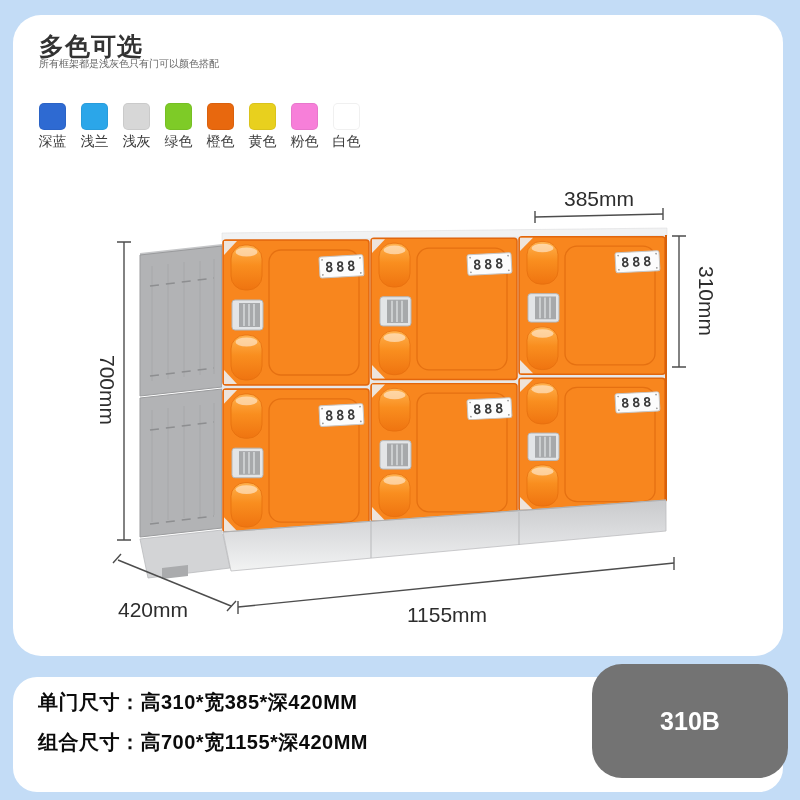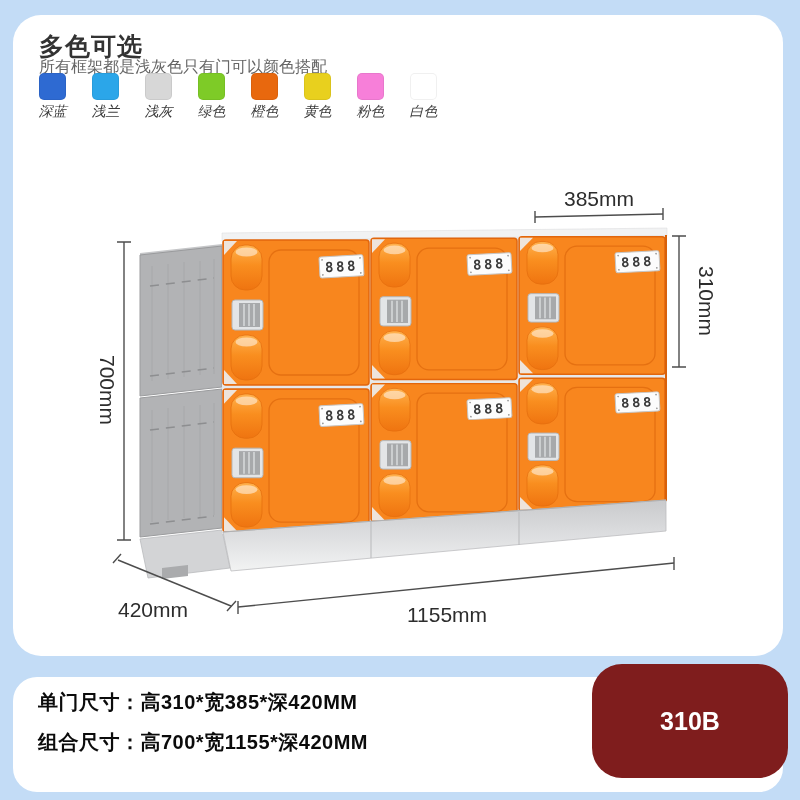--- a/index.html
+++ b/index.html
@@ -7,38 +7,38 @@
     width:800px;height:800px;position:relative;overflow:hidden;
     background:#c3dcf6;
     font-family:"Liberation Sans","DejaVu Sans",sans-serif;
   }
   .card{position:absolute;background:#ffffff;}
   #card-main{left:13px;top:15px;width:770px;height:641px;border-radius:28px;}
   #card-spec{left:13px;top:677px;width:770px;height:115px;border-radius:24px;}
 
   
   #title{position:absolute;left:39px;top:30px;font-size:25px;font-weight:bold;color:#333;letter-spacing:1px;}
-  #subtitle{position:absolute;left:39px;top:57px;font-size:16px;color:#666;text-align:right;}
-  #swatches{position:absolute;left:39px;top:73px;display:flex;gap:26px;font-style:italic;}
+  #subtitle{position:absolute;left:39px;top:57px;font-size:10px;color:#666;text-align:right;}
+  #swatches{position:absolute;left:39px;top:103px;display:flex;gap:15px;}
   .sw{position:relative;width:27px;height:46px;}
   .sw .chip{width:27px;height:27px;border-radius:5px;border:1px solid rgba(0,0,0,0.06);box-sizing:border-box;}
   .sw .lbl{position:absolute;top:30px;left:50%;transform:translateX(-50%);
     white-space:nowrap;font-size:14px;color:#3a3a3a;}
 
   
   #diagram{position:absolute;left:0;top:0;width:800px;height:800px;}
 
   
   .spec-line{position:absolute;left:38px;font-size:20px;font-weight:bold;color:#0b0b0b;white-space:nowrap;letter-spacing:0.5px;}
   #spec1{top:689px;}
   #spec2{top:729px;}
 
   
   #badge{position:absolute;left:592px;top:664px;width:196px;height:114px;border-radius:30px;
-    background:#7f1d1d;color:#fff;display:flex;flex-direction:column;align-items:center;justify-content:center;
+    background:#737373;color:#fff;display:flex;flex-direction:column;align-items:center;justify-content:center;
     font-weight:bold;font-size:25px;line-height:36px;text-align:center;}
 
   svg text.dim{font-family:"Liberation Sans","DejaVu Sans",sans-serif;font-size:21px;fill:#2d2d2d;}
   svg text.plate{font-family:"DejaVu Sans Mono","Liberation Mono",monospace;font-weight:bold;font-size:14px;letter-spacing:2.5px;fill:#3a3a3a;}
 </style>
 </head>
 <body>
 
 <div class="card" id="card-main"></div>
 <div class="card" id="card-spec"></div>

